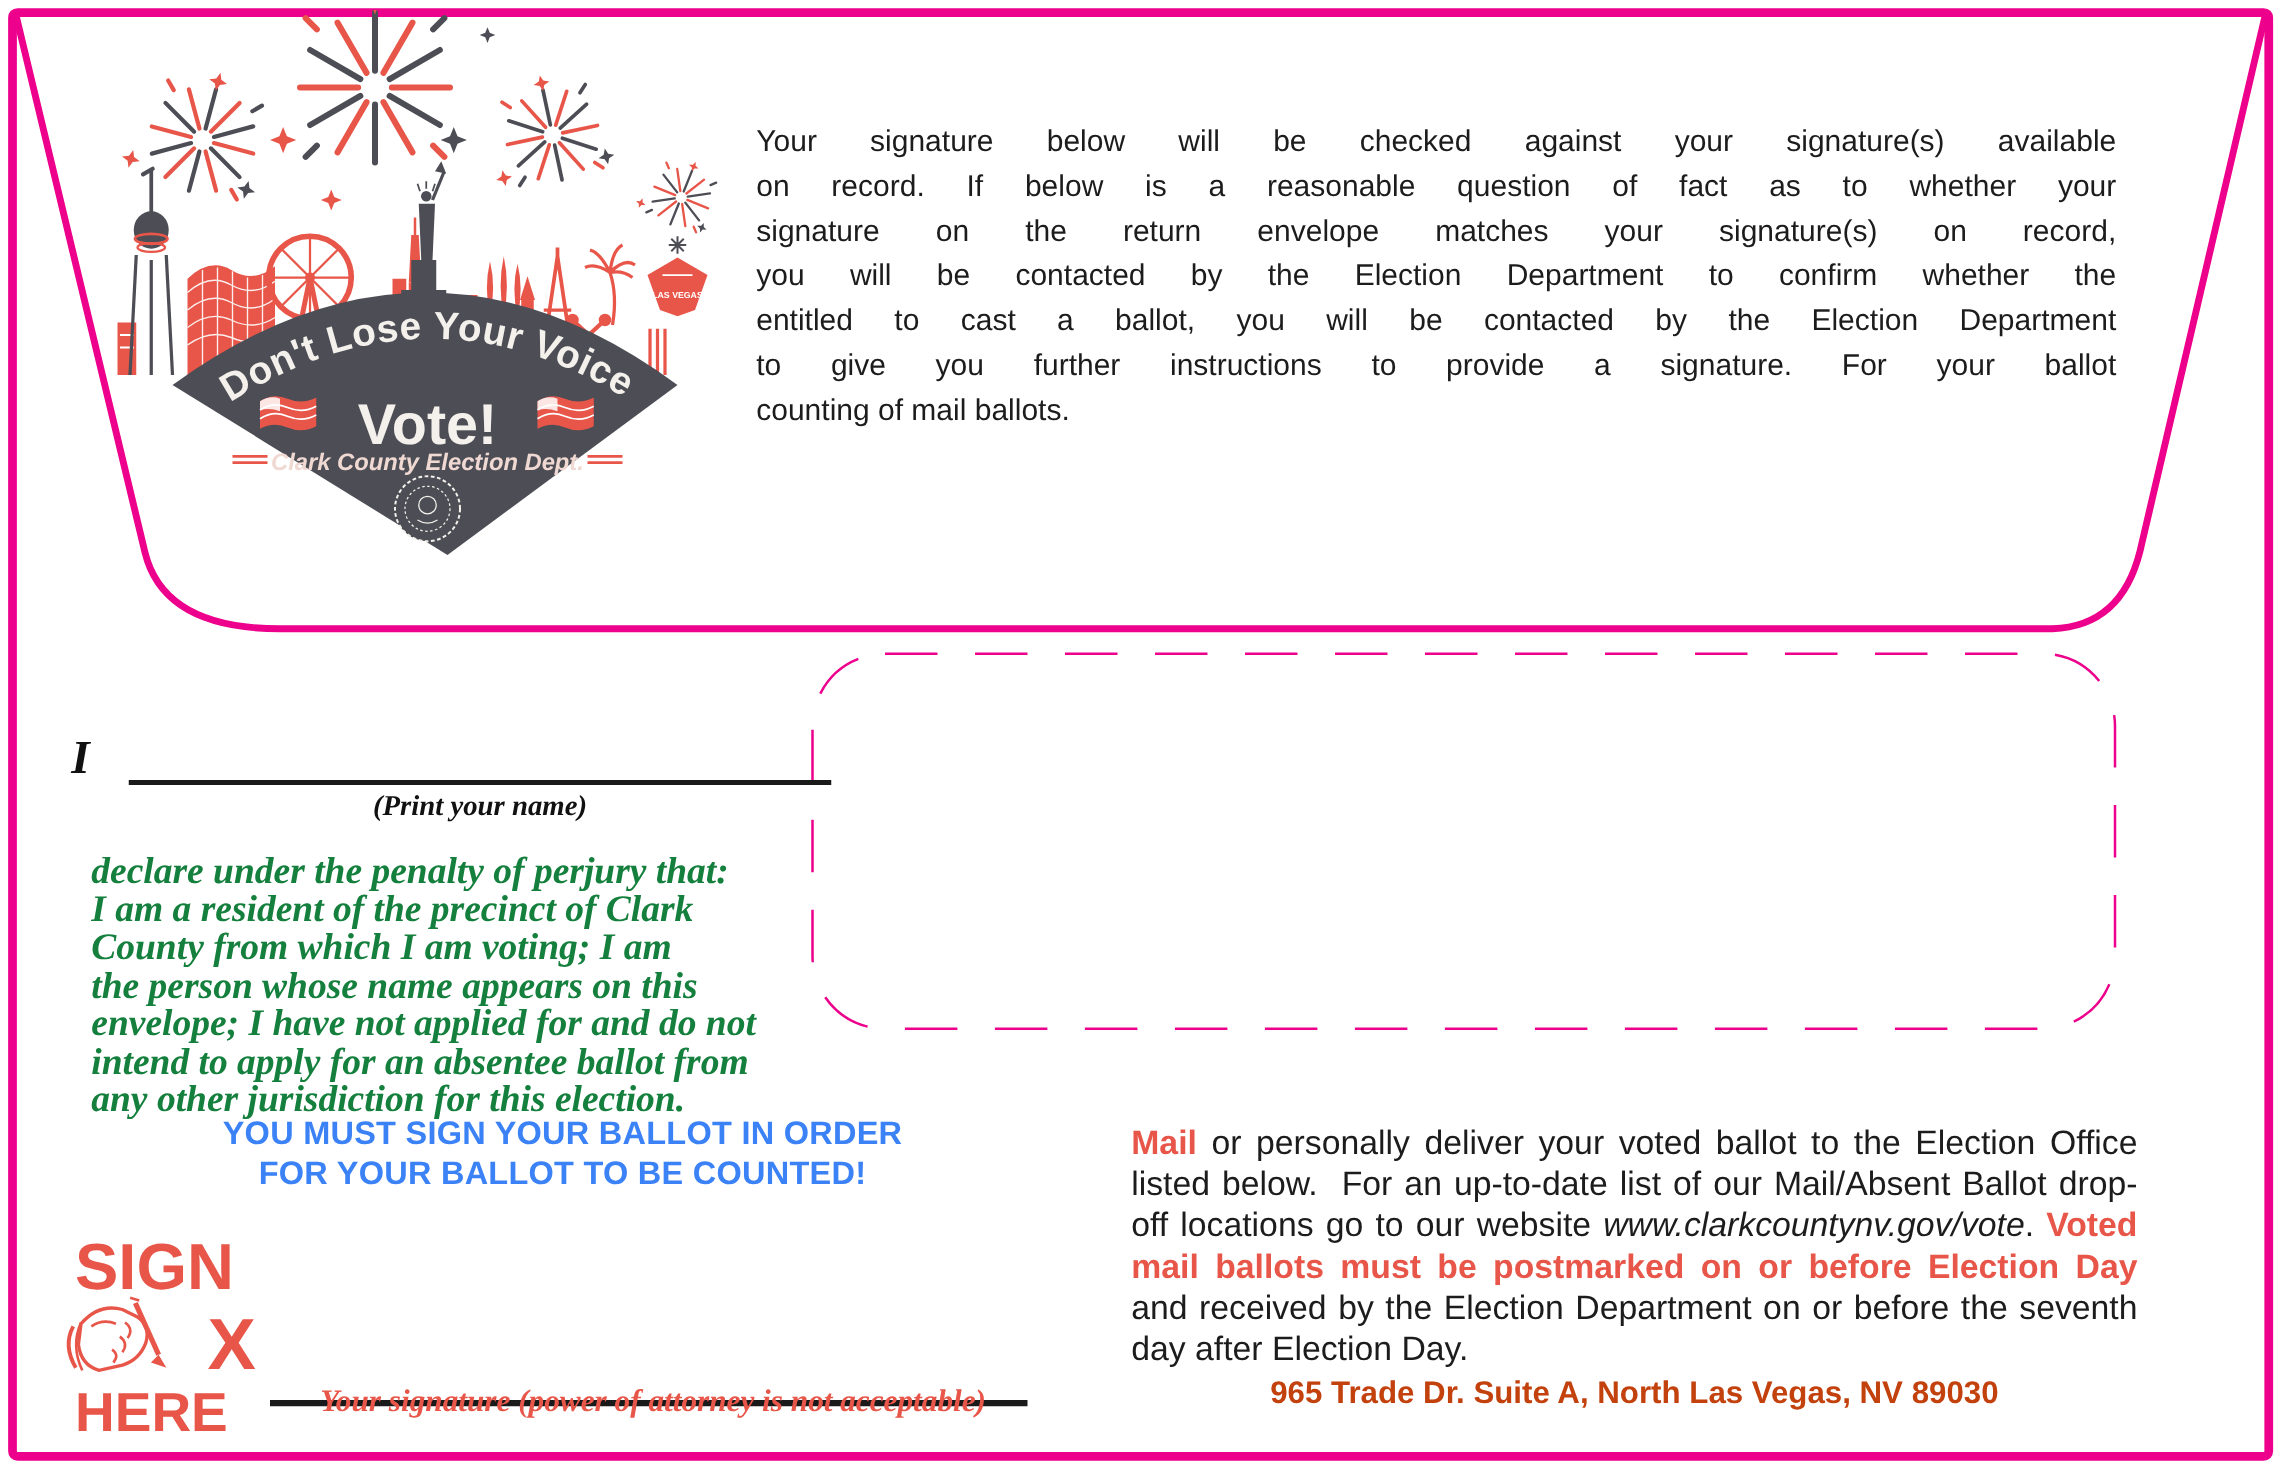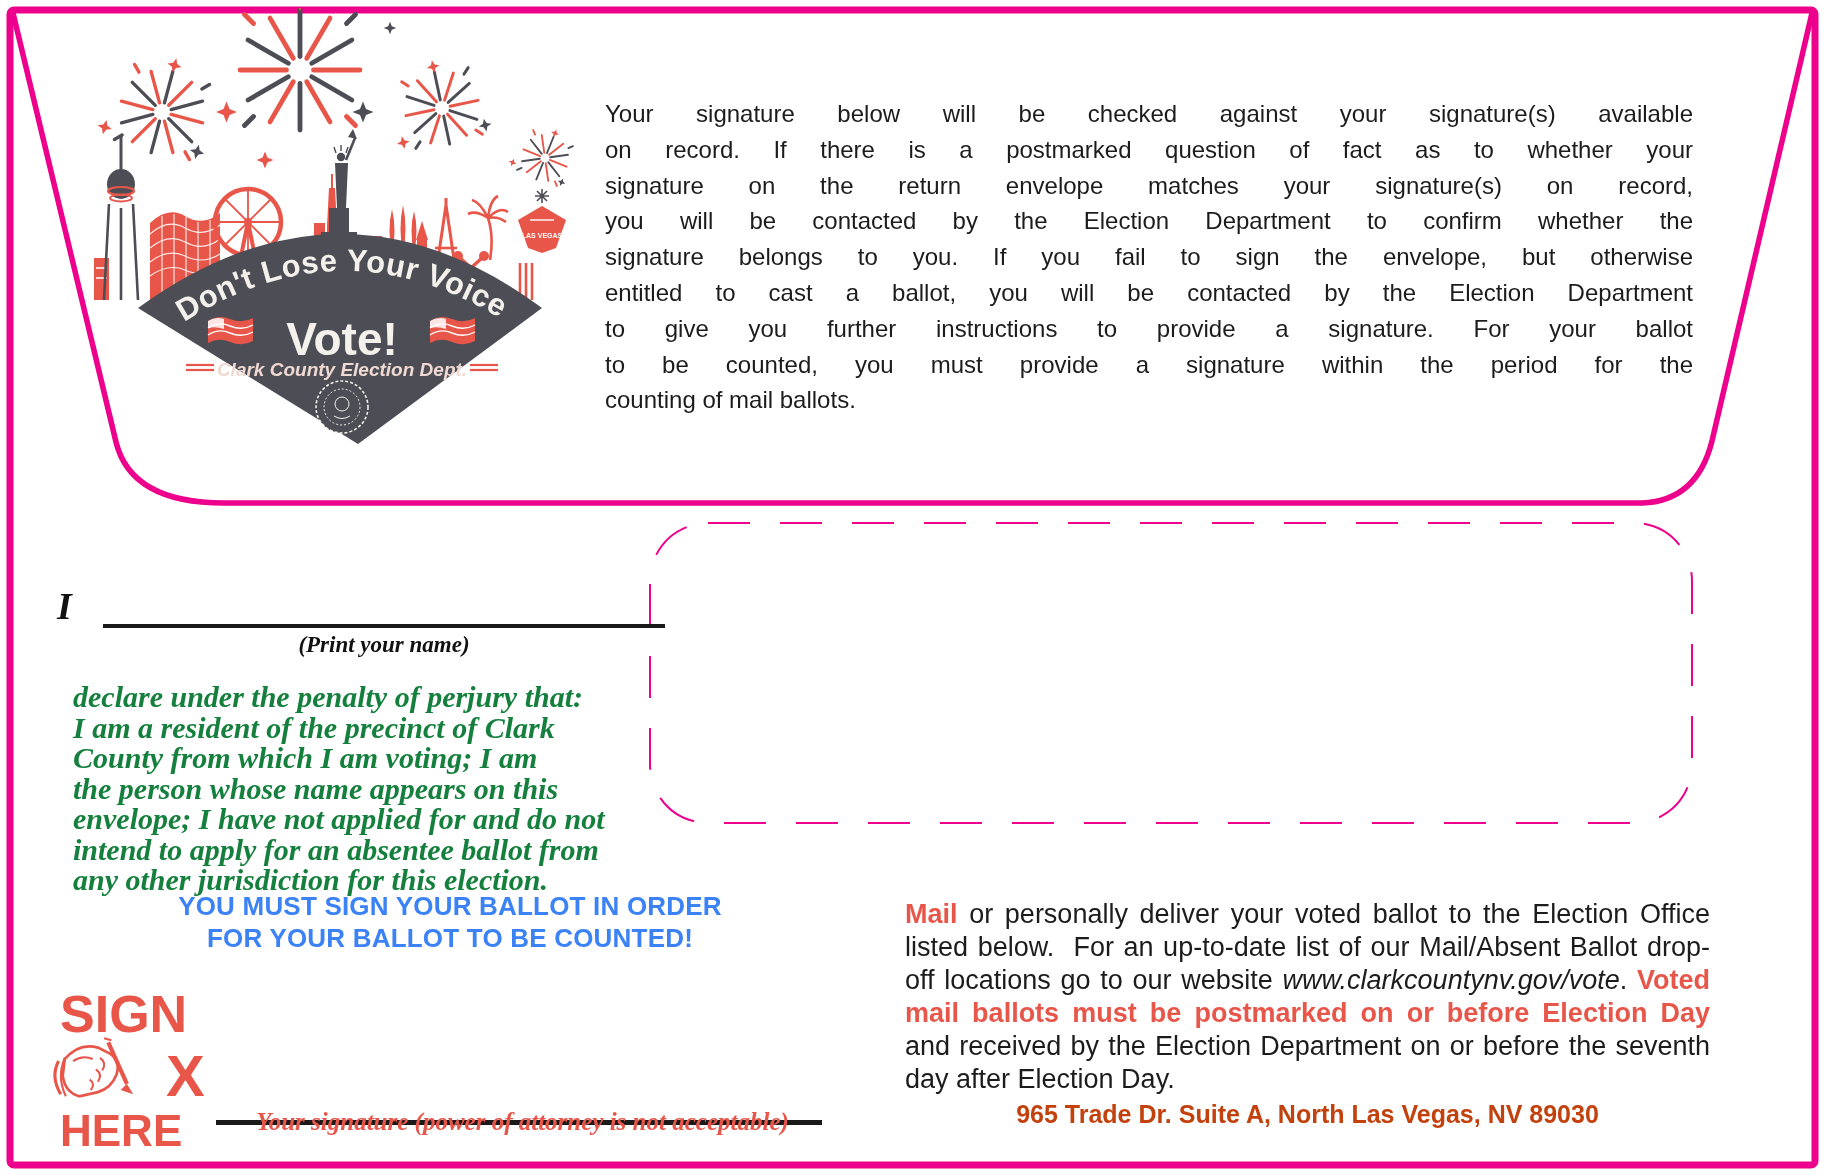--- a/index.html
+++ b/index.html
@@ -214,27 +214,25 @@
         <circle cx="252" cy="399" r="26" fill="#4d4d55" stroke="#f4f1ec" stroke-width="1.6" stroke-dasharray="3 2"></circle>
         <circle cx="252" cy="399" r="18" fill="none" stroke="#f4f1ec" stroke-width="1" stroke-dasharray="2 2"></circle>
         <circle cx="252" cy="396" r="7" fill="none" stroke="#f4f1ec" stroke-width="1"></circle>
         <path d="M 244,408 Q 252,413 260,408" stroke="#f4f1ec" stroke-width="1" fill="none"></path>
       </g>
     </g>
   </svg>
 
   <div class="abs" id="notice">
       <div class="jline">Your signature below will be checked against your signature(s) available</div>
-      <div class="jline">on record. If there is a postmarked question of fact as to whether your</div>
+      <div class="jline">on record. If below is a reasonable question of fact as to whether your</div>
       <div class="jline">signature on the return envelope matches your signature(s) on record,</div>
       <div class="jline">you will be contacted by the Election Department to confirm whether the</div>
-      <div class="jline">signature belongs to you. If you fail to sign the envelope, but otherwise</div>
       <div class="jline">entitled to cast a ballot, you will be contacted by the Election Department</div>
       <div class="jline">to give you further instructions to provide a signature. For your ballot</div>
-      <div class="jline">to be counted, you must provide a signature within the period for the</div>
       <div class="jline">counting of mail ballots.</div>
     </div>
 
   <div class="abs" id="i-prefix">I</div>
   <div class="abs rule" id="print-name-rule"></div>
   <div class="abs" id="print-name-label">(Print your name)</div>
   <div class="abs" id="declaration">declare under the penalty of perjury that:
 I am a resident of the precinct of Clark
 County from which I am voting; I am
 the person whose name appears on this

